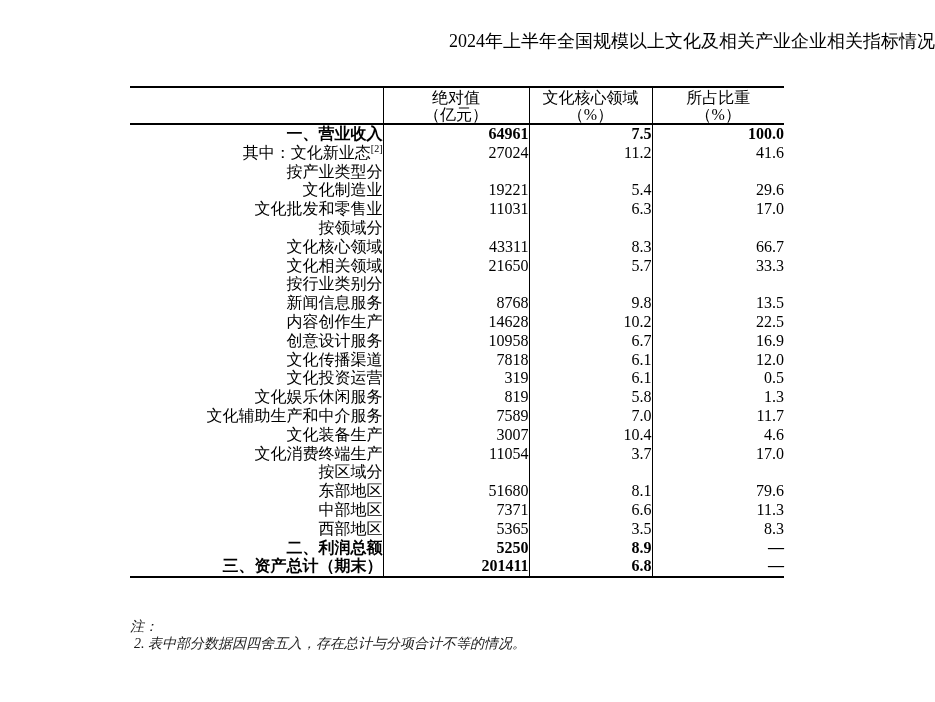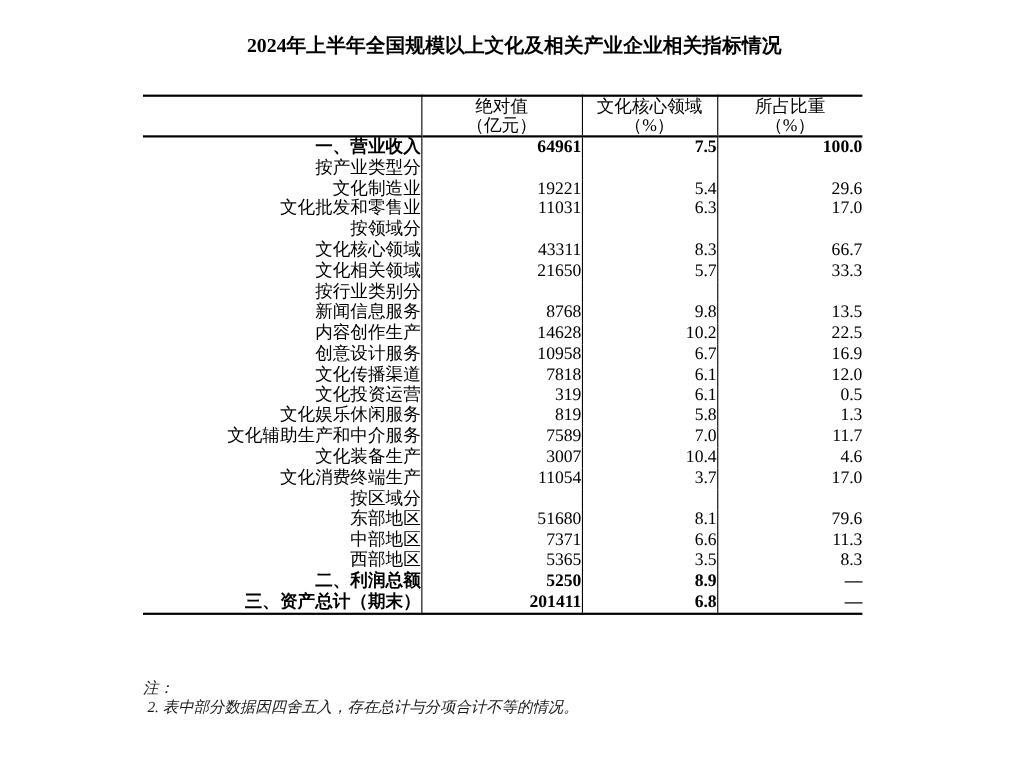--- a/index.html
+++ b/index.html
@@ -4,22 +4,22 @@
 <style>
   html, body { margin: 0; padding: 0; }
   body {
     width: 935px; height: 702px; position: relative;
     background: #ffffff; color: #000;
     font-family: "Liberation Serif", "DejaVu Serif", serif;
     overflow: hidden;
   }
   .title {
     position: absolute; left: 0; top: 29px; width: 935px;
-    margin: 0; text-align: center;
-    font-size: 18px; font-weight: bold; color: #000;
+    margin: 0; text-align: right;
+    font-size: 18px; font-weight: normal; color: #000;
   }
   table.stats {
     position: absolute; left: 130px; top: 86px;
     width: 654px; table-layout: fixed; border-collapse: collapse;
     border-top: 2px solid #000; border-bottom: 2px solid #000;
   }
   table.stats th, table.stats td { padding: 0; }
   thead th {
     border-bottom: 2px solid #000;
     font-weight: normal; font-size: 16px; line-height: 17px;
@@ -78,20 +78,26 @@
     </tr>
   </thead>
   <tbody id="table-body">
       <tr class="bold">
         <td class="label ind0"><span>一、营业收入</span></td>
         <td class="num vline c1">64961</td>
         <td class="num vline c2">7.5</td>
         <td class="num vline c3">100.0</td>
       </tr>
       <tr>
+        <td class="label ind2"><span>其中：文化新业态</span><sup class="fnote">[2]</sup></td>
+        <td class="num vline c1">27024</td>
+        <td class="num vline c2">11.2</td>
+        <td class="num vline c3">41.6</td>
+      </tr>
+      <tr>
         <td class="label ind0"><span>按产业类型分</span></td>
         <td class="num vline c1"></td>
         <td class="num vline c2"></td>
         <td class="num vline c3"></td>
       </tr>
       <tr>
         <td class="label ind1"><span>文化制造业</span></td>
         <td class="num vline c1">19221</td>
         <td class="num vline c2">5.4</td>
         <td class="num vline c3">29.6</td>

